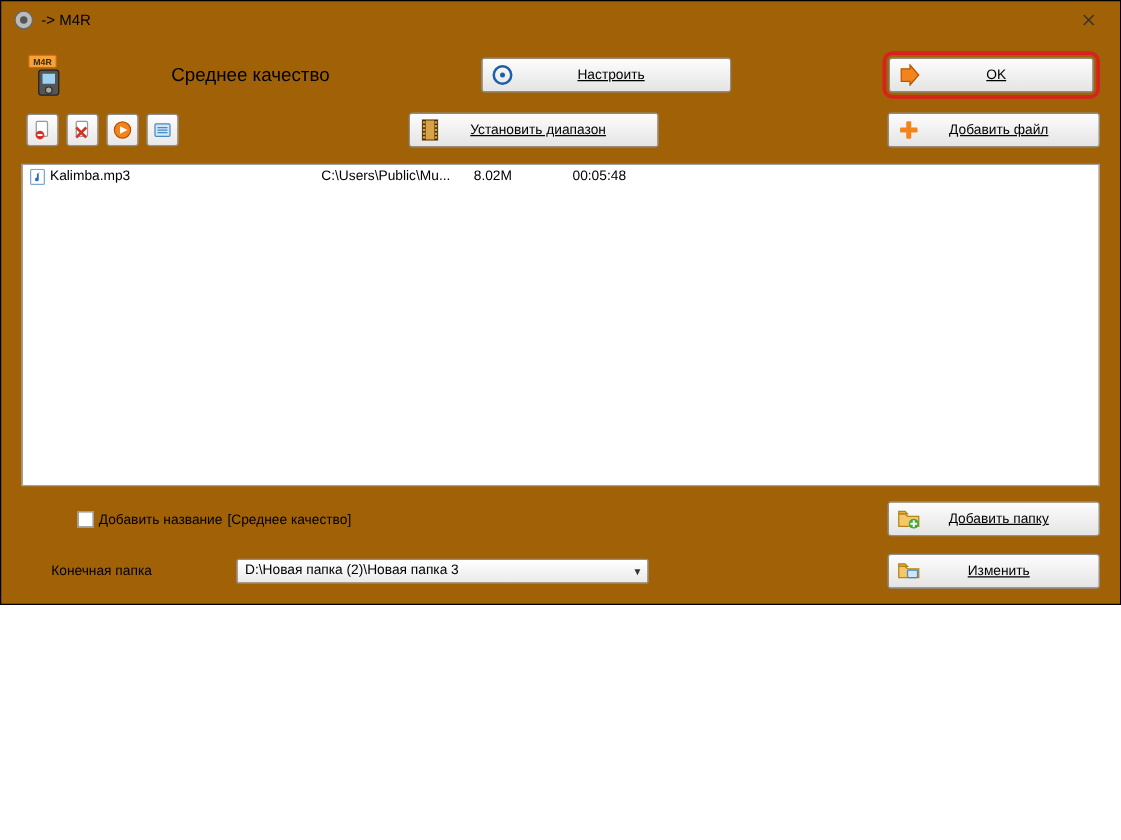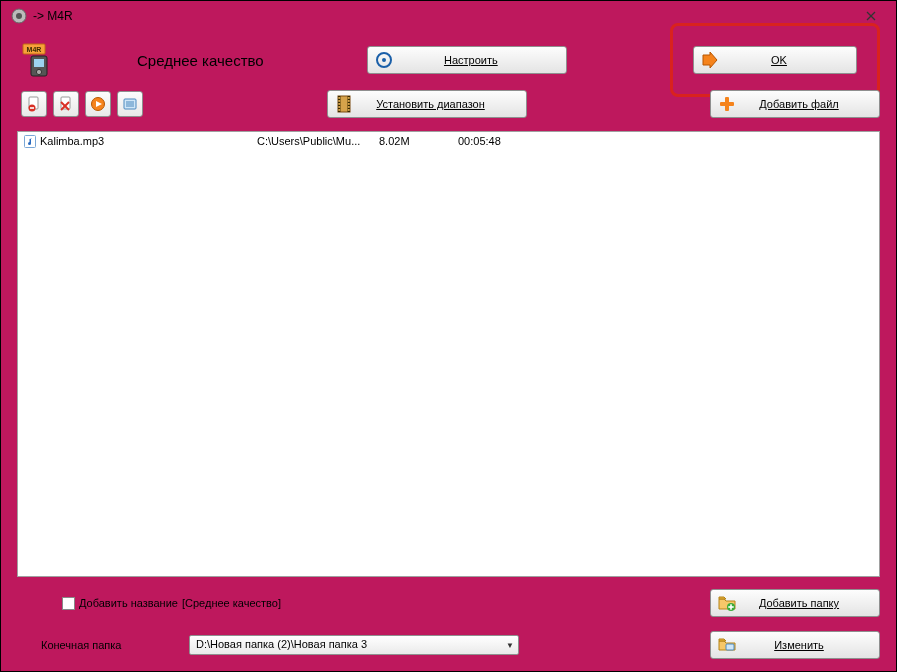--- a/index.html
+++ b/index.html
@@ -5,23 +5,23 @@
   * { box-sizing: border-box; }
   body {
     margin: 0;
     font-family: Tahoma, "Segoe UI", Arial, sans-serif;
     font-size: 11px;
     background: #fff;
     color: #000;
   }
   .window {
     width: 897px;
-    height: 672px;
+    height: 484px;
     position: relative;
-    background: #be185d;
+    background: #a16207;
     border: 1px solid #000;
   }
   .titlebar {
     height: 30px;
     display: flex;
     align-items: center;
     padding: 0 10px;
     border-bottom: 1px solid rgba(0,0,0,0);
   }
   .titlebar .app-icon {
@@ -76,21 +76,21 @@
   }
   .big-btn .label {
     flex: 1;
     text-align: center;
     padding-right: 22px;
   }
   .big-btn.wide { width: 170px; }
   .highlight-ok {
     border: 3px solid #d9221e;
     border-radius: 8px;
-    padding: 20px;
+    padding: 2px;
   }
   .highlight-ok .big-btn { width: 164px; }
   .second-row {
     display: flex;
     align-items: center;
     height: 38px;
     gap: 10px;
     margin-top: 4px;
   }
   .mini-btn-group {
@@ -159,21 +159,21 @@
     flex-direction: column;
     gap: 14px;
   }
   .bottom-row {
     display: flex;
     align-items: center;
     height: 28px;
   }
   .checkbox-wrap {
     display: flex;
-    align-items: center;
+    align-items: flex-end;
     gap: 4px;
     font-size: 11px;
     padding-left: 45px;
   }
   .checkbox {
     width: 13px; height: 13px;
     border: 1px solid #888;
     background: #fff;
   }
   .folder-label {

